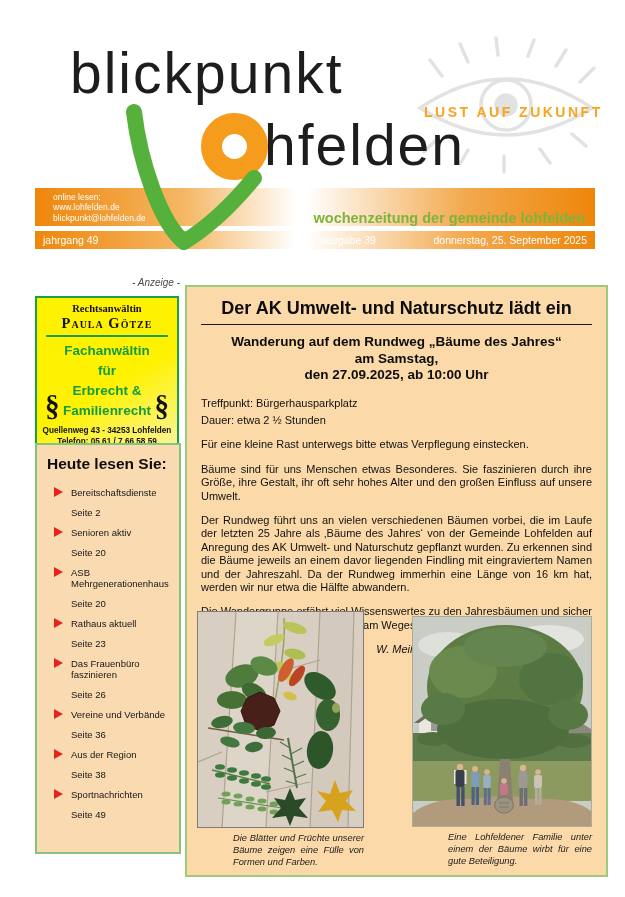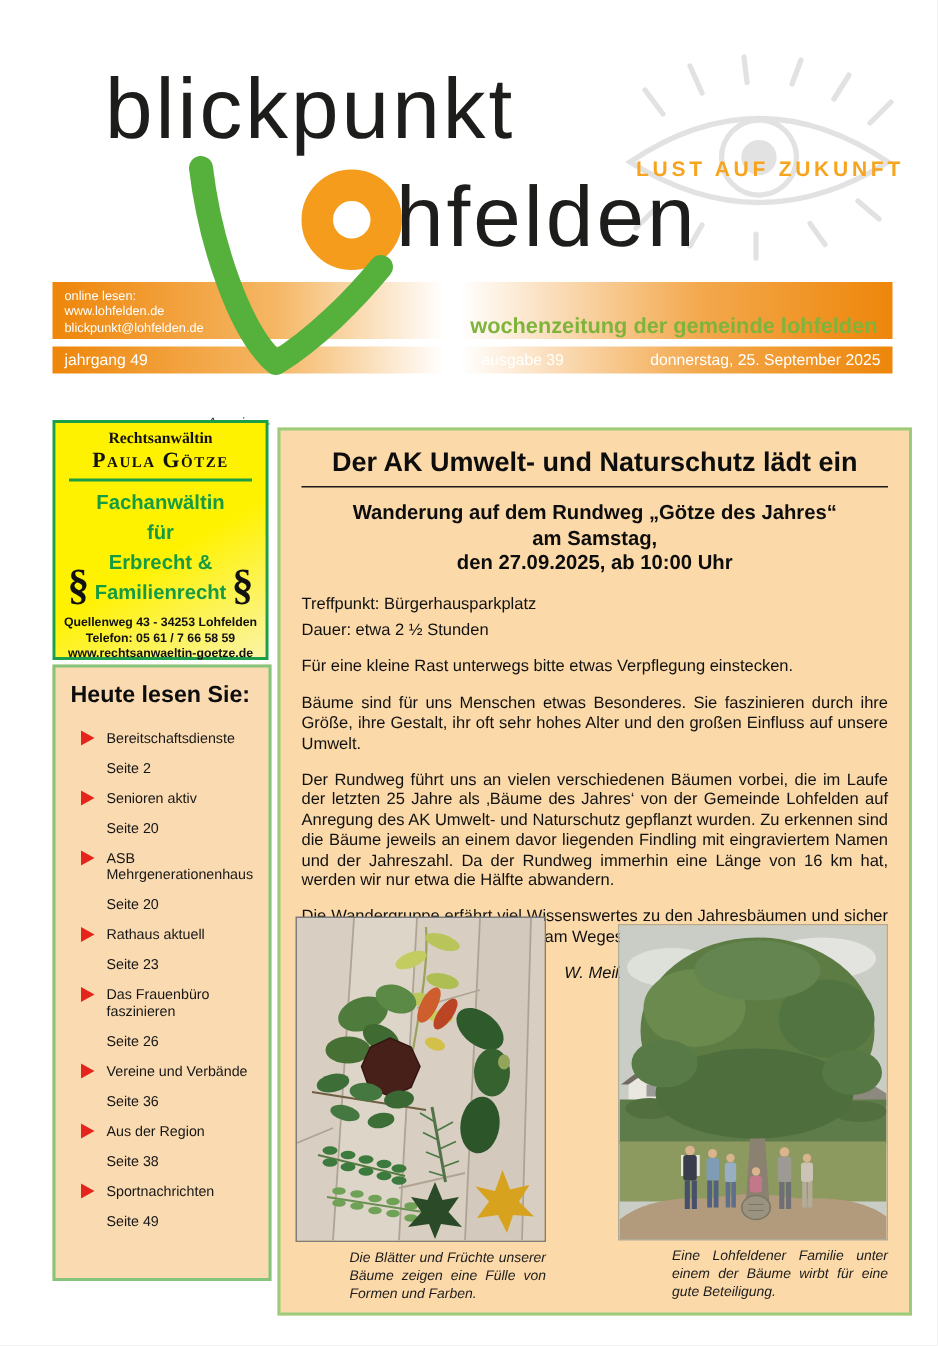--- a/index.html
+++ b/index.html
@@ -13,39 +13,39 @@
   .mast-line2{position:absolute;left:264px;top:112px;z-index:2;font-size:57px;color:#1d1d1b;
               letter-spacing:2px;font-weight:400;}
   .logo-o{position:absolute;left:201px;top:113px;width:67px;height:67px;box-sizing:border-box;
           border:21px solid #F59C1C;border-radius:50%;z-index:3;}
   .logo-check{position:absolute;left:118px;top:100px;z-index:6;}
   .tagline{position:absolute;left:424px;top:104px;z-index:4;font-size:14px;font-weight:bold;
            color:#F7A51F;letter-spacing:2.5px;white-space:nowrap;}
 
   
   .bar{position:absolute;box-sizing:border-box;z-index:1;}
-  .bar-l1{left:35px;top:188px;width:272px;height:38px;padding:4px 0 0 8px;
+  .bar-l1{left:35px;top:188px;width:272px;height:38px;padding:4px 0 0 18px;
           background:linear-gradient(to right,#EE860A 0%,#F5B765 55%,rgba(255,255,255,0) 96%);
           color:#fff;font-size:8.5px;line-height:1.22;}
   .bar-r1{left:307px;top:188px;width:288px;height:38px;
           background:linear-gradient(to right,rgba(255,255,255,0) 0%,#F3A94E 55%,#EE860A 100%);
           display:flex;align-items:flex-end;justify-content:flex-end;padding-right:10px;}
   .bar-r1 span{color:#7FB43C;font-size:14.5px;font-weight:bold;}
   .bar-l2{left:35px;top:231px;width:272px;height:18px;line-height:18px;padding-left:8px;
           background:linear-gradient(to right,#EE860A 0%,#F5B765 55%,rgba(255,255,255,0) 96%);
           color:#fff;font-size:10.5px;}
   .bar-r2{left:307px;top:231px;width:288px;height:18px;line-height:18px;
           background:linear-gradient(to right,rgba(255,255,255,0) 0%,#F3A94E 55%,#EE860A 100%);
           display:flex;justify-content:space-between;color:#fff;font-size:10.5px;
           padding:0 8px 0 14px;gap:44px;}
 
   
   .anzeige{position:absolute;left:35px;top:277px;width:145px;text-align:right;
            font-size:10px;font-style:italic;color:#4a4a4a;}
-  .ad-box{position:absolute;left:35px;top:280px;width:144px;height:160px;box-sizing:border-box;
+  .ad-box{position:absolute;left:35px;top:296px;width:144px;height:160px;box-sizing:border-box;
           background:linear-gradient(150deg,#FFF200 55%,#FAF4A6 100%);
           border:2px solid #1D9E48;text-align:center;padding-top:5px;}
   .ad-line1{font-family:"Liberation Serif",serif;font-size:10.5px;font-weight:bold;color:#111;}
   .ad-name{font-family:"Liberation Serif",serif;font-size:14.5px;font-weight:bold;color:#111;
            font-variant:small-caps;letter-spacing:1px;margin-top:1px;}
   .ad-rule{height:2px;background:#1D9E48;margin:3px 9px 4px 9px;}
   .ad-main{position:relative;color:#149B43;font-weight:bold;font-size:13.5px;line-height:1.48;}
   .par{position:absolute;font-family:"Liberation Serif",serif;font-size:29px;font-weight:bold;
        color:#111;top:44px;}
   .par-l{left:8px;} .par-r{right:8px;}
@@ -182,21 +182,21 @@
     <div class="toc-item">
       <span class="toc-arrow"></span>
       <div class="toc-label">Sportnachrichten</div>
       <div class="toc-page">Seite 49</div>
     </div>
   </div>
 
   <div class="article">
     <div class="art-title">Der AK Umwelt- und Naturschutz lädt ein</div>
     <div class="art-subtitle">
-      <div>Wanderung auf dem Rundweg „Götze des Jahres“</div>
+      <div>Wanderung auf dem Rundweg „Bäume des Jahres“</div>
       <div>am Samstag,</div>
       <div>den 27.09.2025, ab 10:00 Uhr</div>
     </div>
     <div class="art-meta">
       <div>Treffpunkt: Bürgerhausparkplatz</div>
       <div>Dauer: etwa 2 ½ Stunden</div>
     </div>
     <p class="art-p">Für eine kleine Rast unterwegs bitte etwas Verpflegung einstecken.</p>
     <p class="art-p">Bäume sind für uns Menschen etwas Besonderes. Sie faszinieren durch ihre Größe, ihre Gestalt, ihr oft sehr hohes Alter und den großen Einfluss auf unsere Umwelt.</p>
     <p class="art-p">Der Rundweg führt uns an vielen verschiedenen Bäumen vorbei, die im Laufe der letzten 25 Jahre als ‚Bäume des Jahres‘ von der Gemeinde Lohfelden auf Anregung des AK Umwelt- und Naturschutz gepflanzt wurden. Zu erkennen sind die Bäume jeweils an einem davor liegenden Findling mit eingraviertem Namen und der Jahreszahl. Da der Rundweg immerhin eine Länge von 16 km hat, werden wir nur etwa die Hälfte abwandern.</p>

